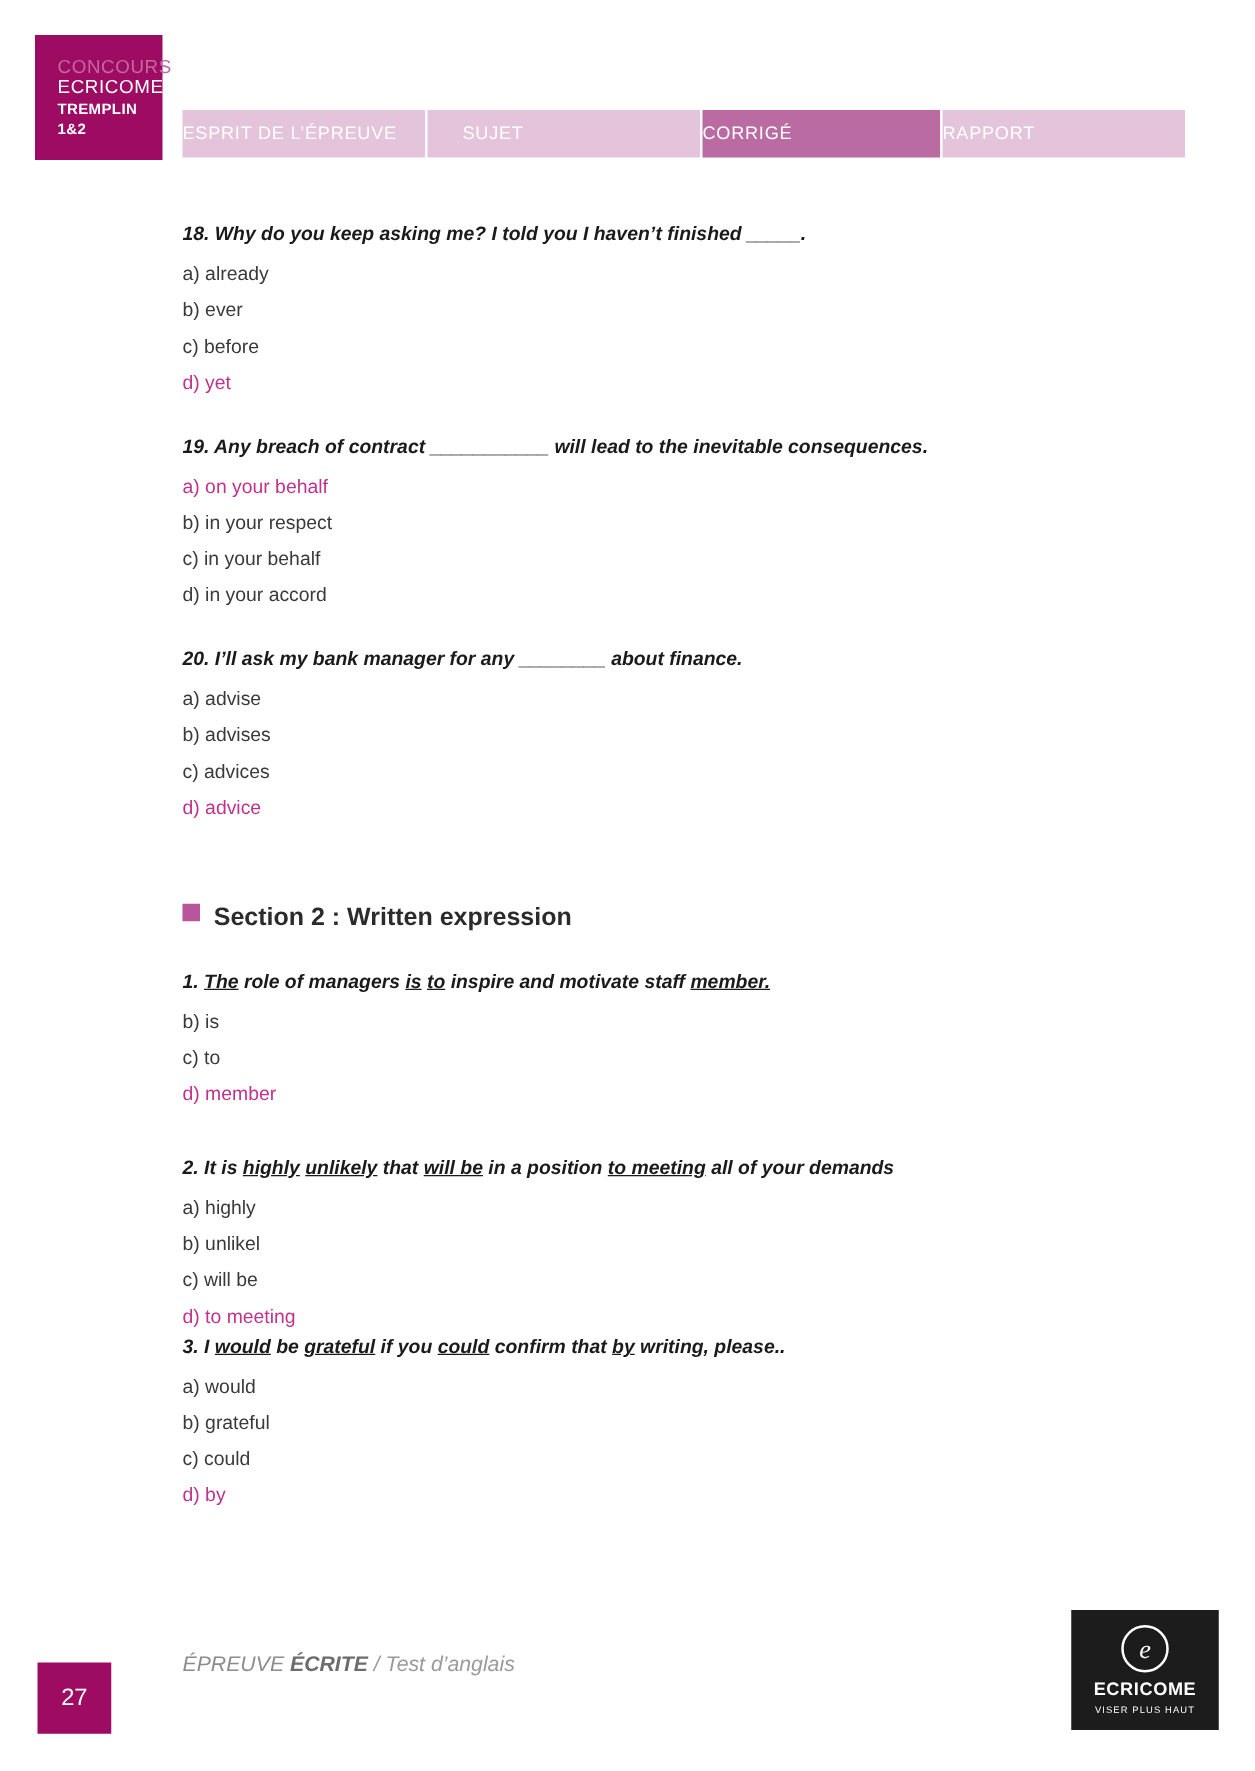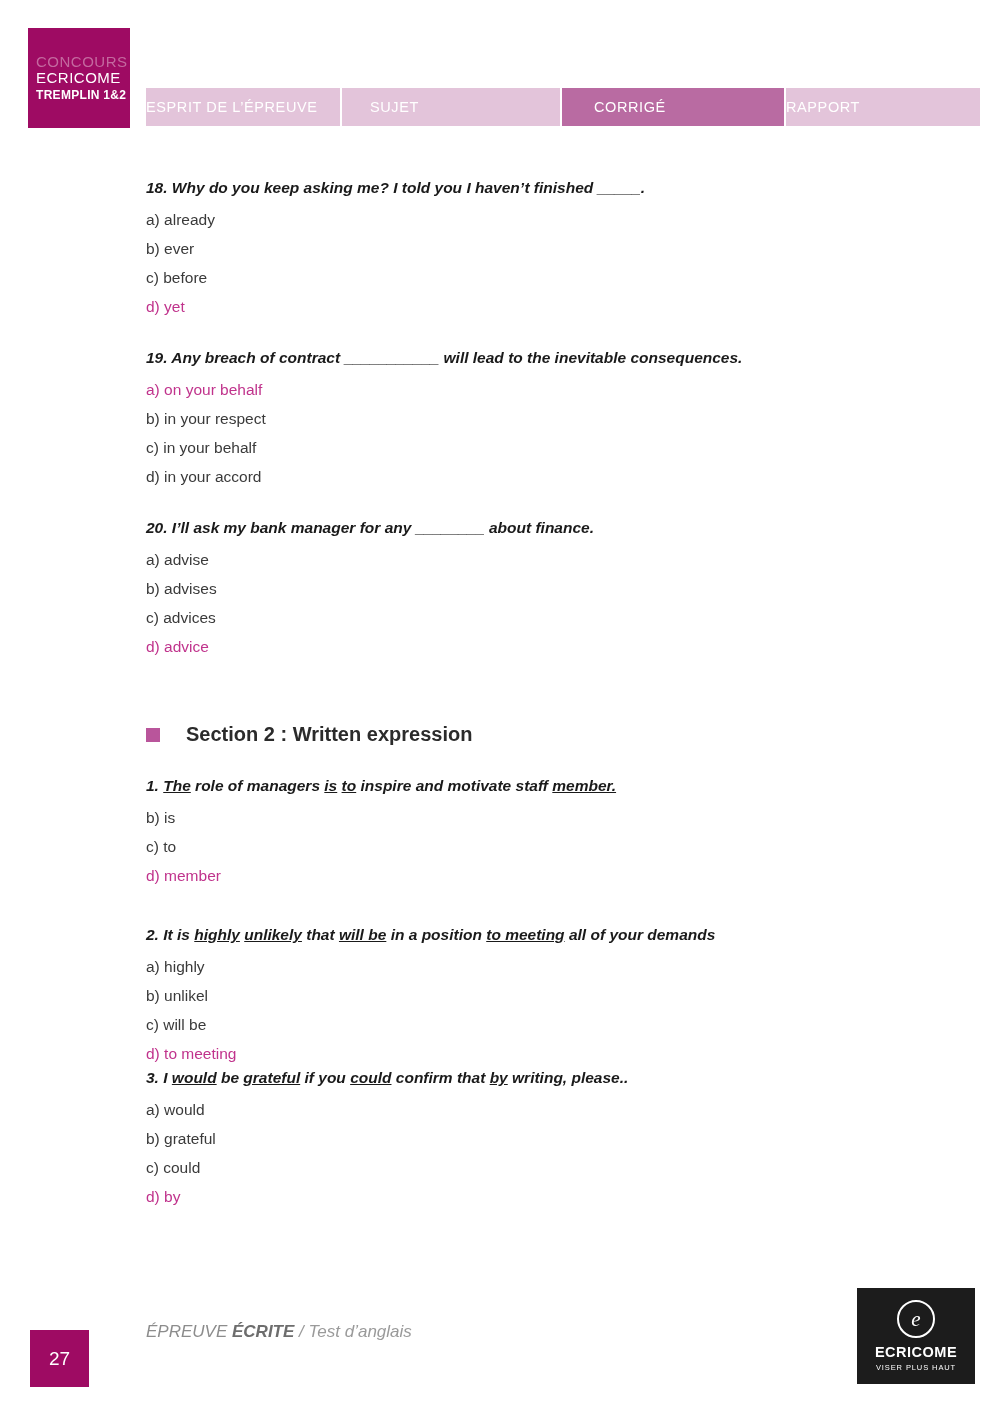--- a/index.html
+++ b/index.html
@@ -21,21 +21,21 @@
     left: 28px;
     top: 28px;
     width: 102px;
     height: 100px;
     background: #9e0b63;
     color: #ffffff;
     display: flex;
     flex-direction: column;
     justify-content: center;
     align-items: flex-start;
-    padding-left: 8px;
+    padding-left: 18px;
     box-sizing: border-box;
   }
   .logo-line1 {
     font-size: 15px;
     letter-spacing: 0.5px;
     color: #c4699f;
     line-height: 16px;
   }
   .logo-line2 {
     font-size: 15px;
@@ -69,21 +69,20 @@
     color: #ffffff;
     background: #e3c4da;
   }
   .tab.w1 { width: 194px; }
   .tab.w2 { width: 190px; padding-left: 28px; }
   .tab.w3 { width: 190px; }
   .tab.w4 { width: 194px; }
   .tab.active {
     background: #b96ba2;
     color: #ffffff;
-    padding-left: 32px;
   }
 
   
   .content {
     position: absolute;
     left: 146px;
     top: 178px;
     width: 780px;
   }
   .q-stem {
@@ -100,24 +99,23 @@
     color: #3a3a3a;
     line-height: 29px;
     margin: 0;
   }
   .opt.answer { color: #c0338c; }
   .q-block { margin-bottom: 27px; }
 
   
   .section-head {
     display: flex;
-    align-items: center;
+    align-items: flex-start;
     margin-top: 62px;
     margin-bottom: 30px;
-    gap: 15px;
   }
   .section-square {
     width: 14px;
     height: 14px;
     background: #b9559b;
     margin-right: 11px;
   }
   .section-title {
     font-size: 20px;
     font-weight: bold;

